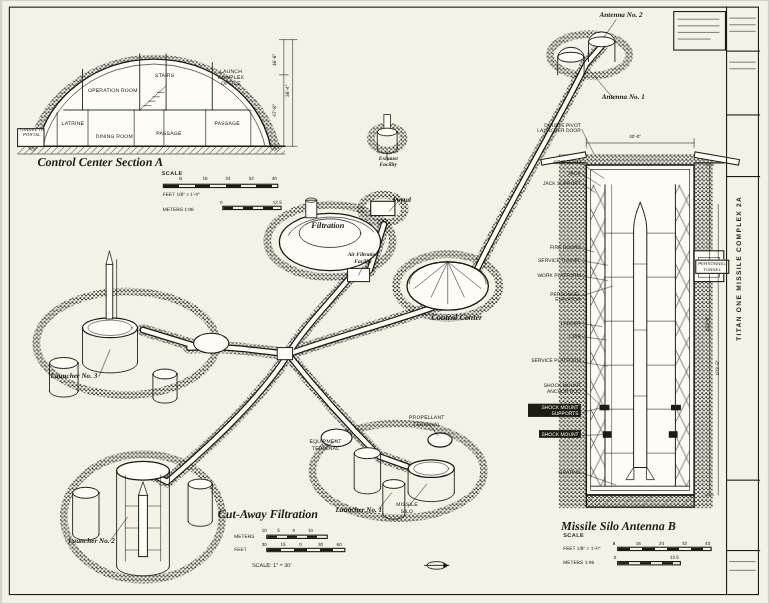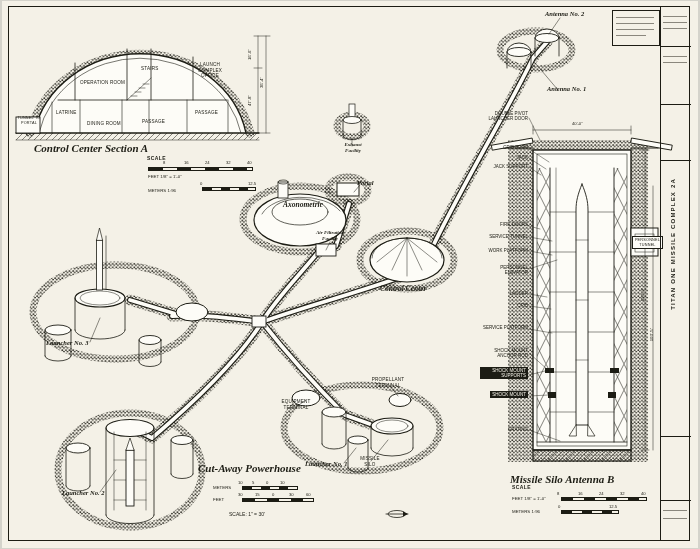--- a/index.html
+++ b/index.html
@@ -288,30 +288,30 @@
   <div class="lbl note" style="left:148px;top:174px">FEET   1/8" = 1'-0"</div>
   <div class="lbl note" style="left:148px;top:188px">METERS  1:96</div>
   <div class="lbl tick" style="left:200px;top:181px">0</div>
   <div class="lbl tick" style="left:248px;top:181px">12.5</div>
   <div class="bar seg9" style="left:202px;top:187px;width:54px"></div>
 
   <div class="lbl ital sm" style="left:545px;top:10px">Antenna No. 2</div>
   <div class="lbl ital sm" style="left:547px;top:85px">Antenna No. 1</div>
   <div class="lbl ital smi wrap" style="left:338px;top:142px;width:30px">Exhaust Facility</div>
   <div class="lbl ital sm" style="left:357px;top:179px">Portal</div>
-  <div class="lbl ital mid" style="left:283px;top:200px">Axonometric</div>
+  <div class="lbl ital mid" style="left:283px;top:200px">Filtration</div>
   <div class="lbl ital smi wrap" style="left:311px;top:230px;width:38px">Air Filtration Facility</div>
-  <div class="lbl ital mid" style="left:380px;top:284px">Control Center</div>
+  <div class="lbl ital mid" style="left:392px;top:284px">Control Center</div>
   <div class="lbl ital sm" style="left:46px;top:339px">Launcher No. 3</div>
   <div class="lbl ital sm" style="left:62px;top:489px">Launcher No. 2</div>
   <div class="lbl ital sm" style="left:305px;top:460px">Launcher No. 1</div>
   <div class="lbl cap wrap" style="left:274px;top:399px;width:44px">EQUIPMENT TERMINAL</div>
   <div class="lbl cap wrap" style="left:366px;top:377px;width:44px">PROPELLANT TERMINAL</div>
   <div class="lbl cap wrap" style="left:355px;top:456px;width:30px">MISSILE SILO</div>
-  <div class="lbl ital big" style="left:198px;top:462px">Cut-Away Powerhouse</div>
+  <div class="lbl ital big" style="left:198px;top:462px">Cut-Away Filtration</div>
 
   <div class="lbl note" style="left:213px;top:485px">METERS</div>
   <div class="lbl tick" style="left:238px;top:480px">10</div>
   <div class="lbl tick" style="left:252px;top:480px">5</div>
   <div class="lbl tick" style="left:266px;top:480px">0</div>
   <div class="lbl tick" style="left:280px;top:480px">10</div>
   <div class="bar seg9" style="left:242px;top:486px;width:56px"></div>
   <div class="lbl note" style="left:213px;top:497px">FEET</div>
   <div class="lbl tick" style="left:238px;top:492px">30</div>
   <div class="lbl tick" style="left:255px;top:492px">15</div>

